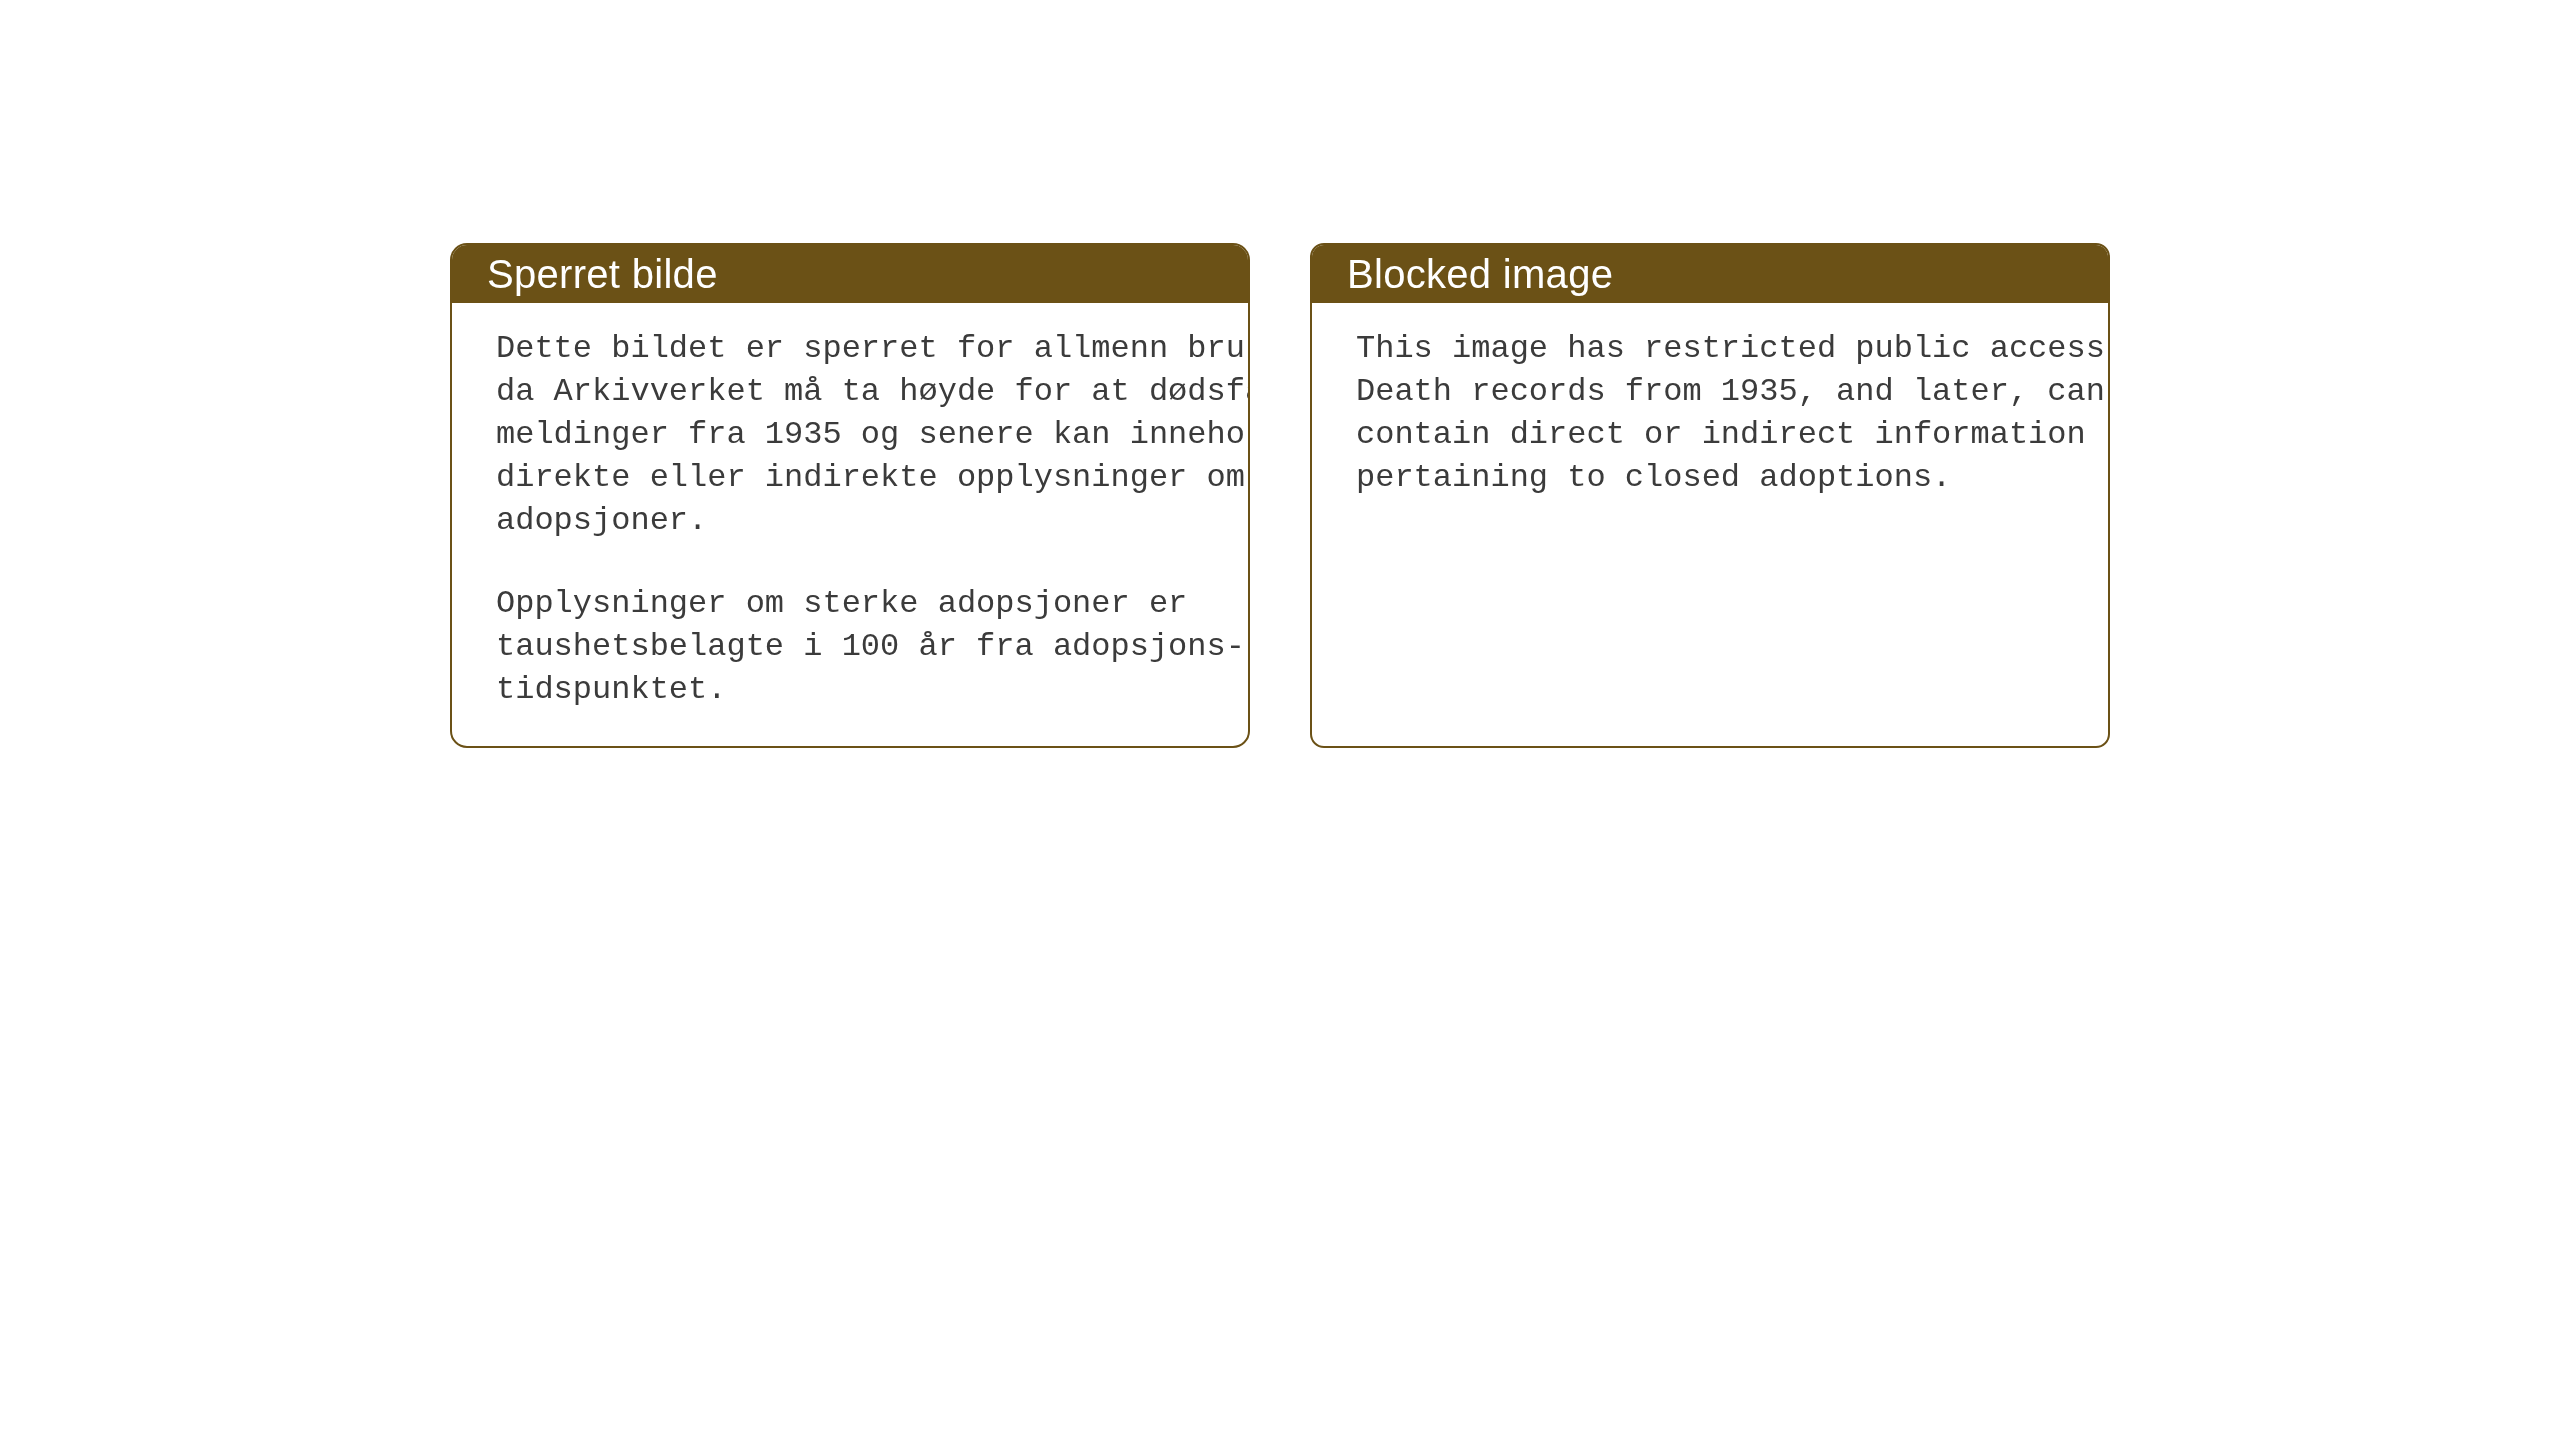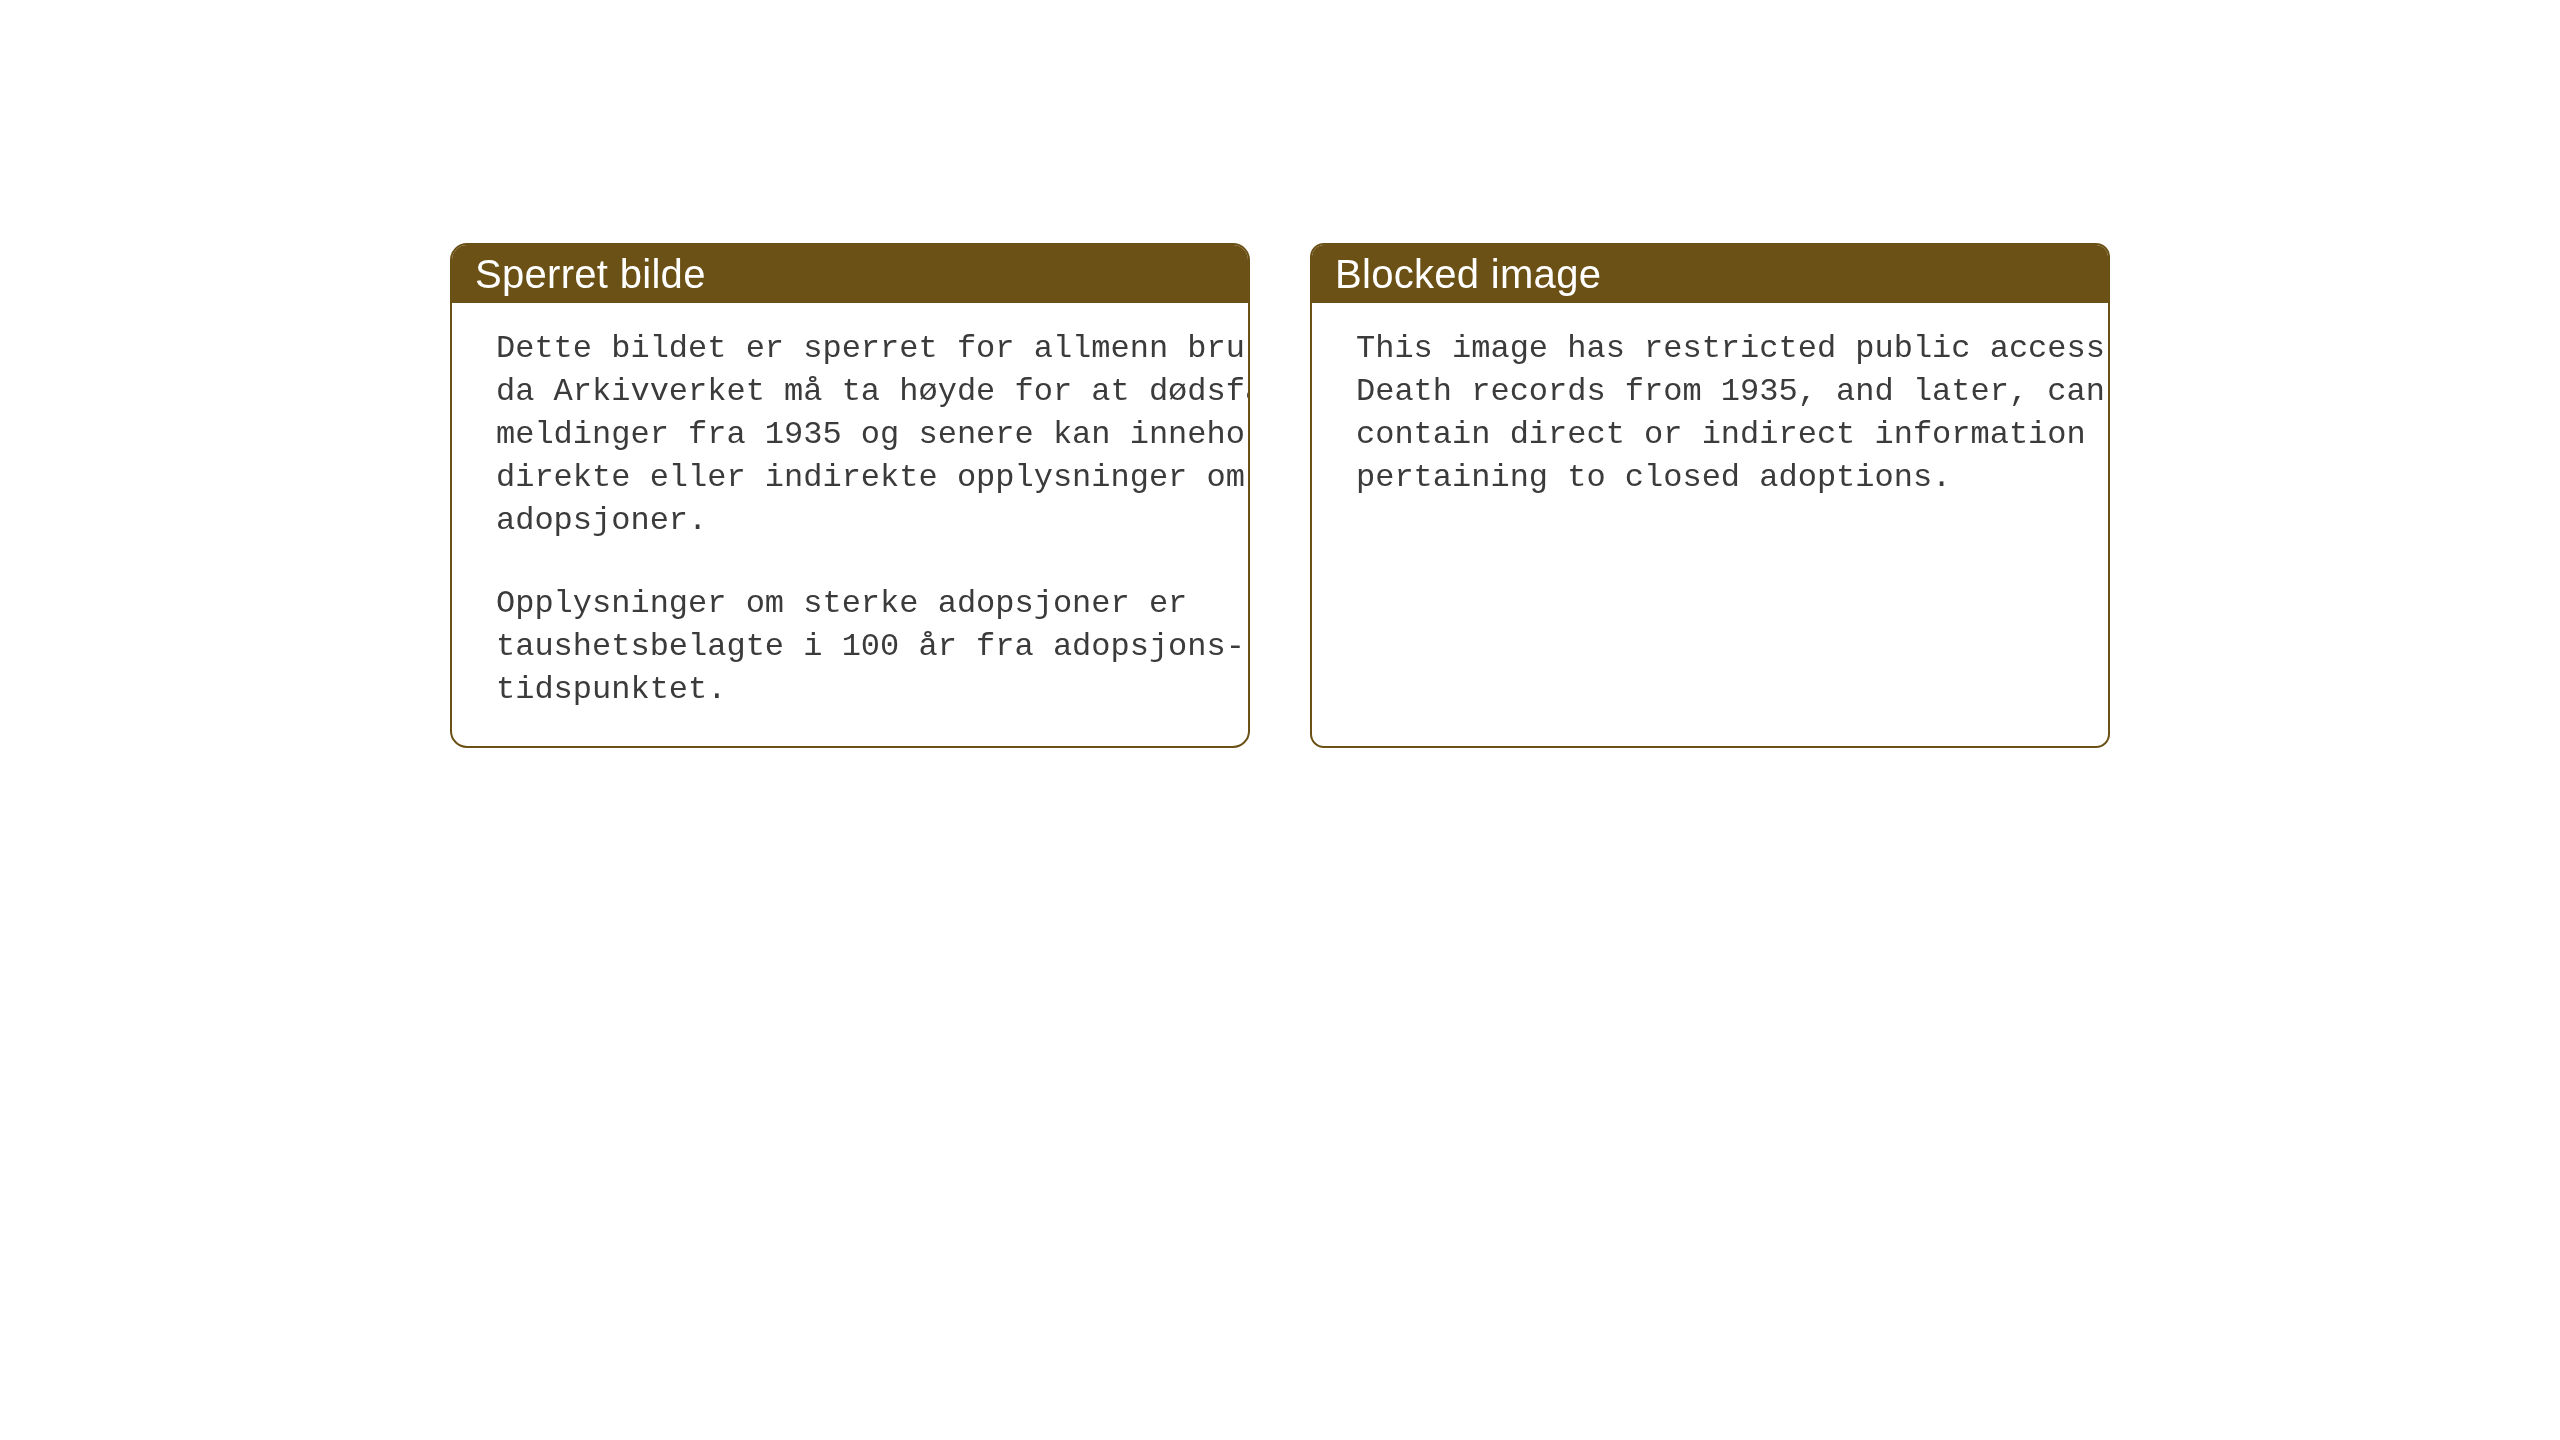--- a/index.html
+++ b/index.html
@@ -35,21 +35,21 @@
   .notice-card.card-no { left: 450px; }
   .notice-card.card-en { left: 1310px; border-radius: 14px; }
   .card-header {
     height: 58px;
     background: var(--header-bg);
     display: flex;
     align-items: center;
     padding-left: 23px;
   }
   .card-title {
-    margin: 0;
+    margin: 12px;
     font-size: 40px;
     font-weight: 400;
     color: var(--header-text);
     letter-spacing: 0.3px;
     white-space: pre;
   }
   .card-body {
     padding: 24px 16px 0 44px;
   }
   .card-body p {

